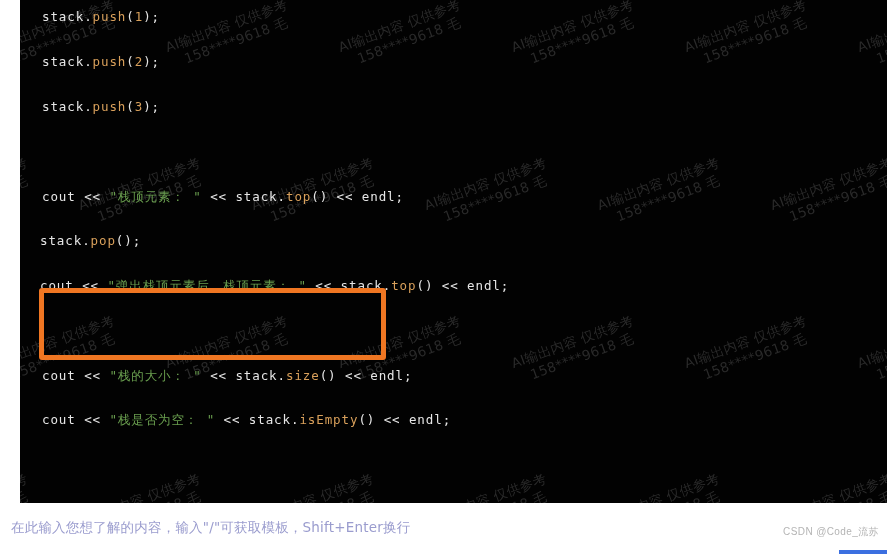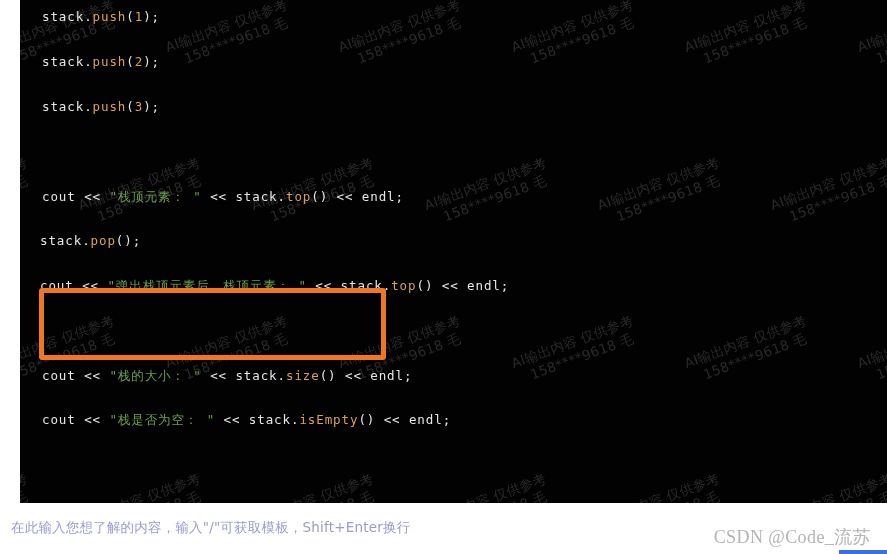--- a/index.html
+++ b/index.html
@@ -95,24 +95,24 @@
     left: 11px;
     top: 16px;
     font-family: "DejaVu Sans", sans-serif;
     font-size: 13.5px;
     color: #9a9cce;
     white-space: nowrap;
     letter-spacing: 0.2px;
   }
   #csdn-watermark {
     position: absolute;
-    right: 16px;
+    right: 8px;
     top: 22px;
-    font-family: Liberation Serif, serif;
-    font-size: 18px;
+    font-family: Liberation Sans, sans-serif;
+    font-size: 10px;
     color: #b4b4b4;
     white-space: nowrap;
     letter-spacing: 0.4px;
   }
   #blue-accent {
     position: absolute;
     right: 0px;
     bottom: 0px;
     width: 48px;
     height: 4px;

